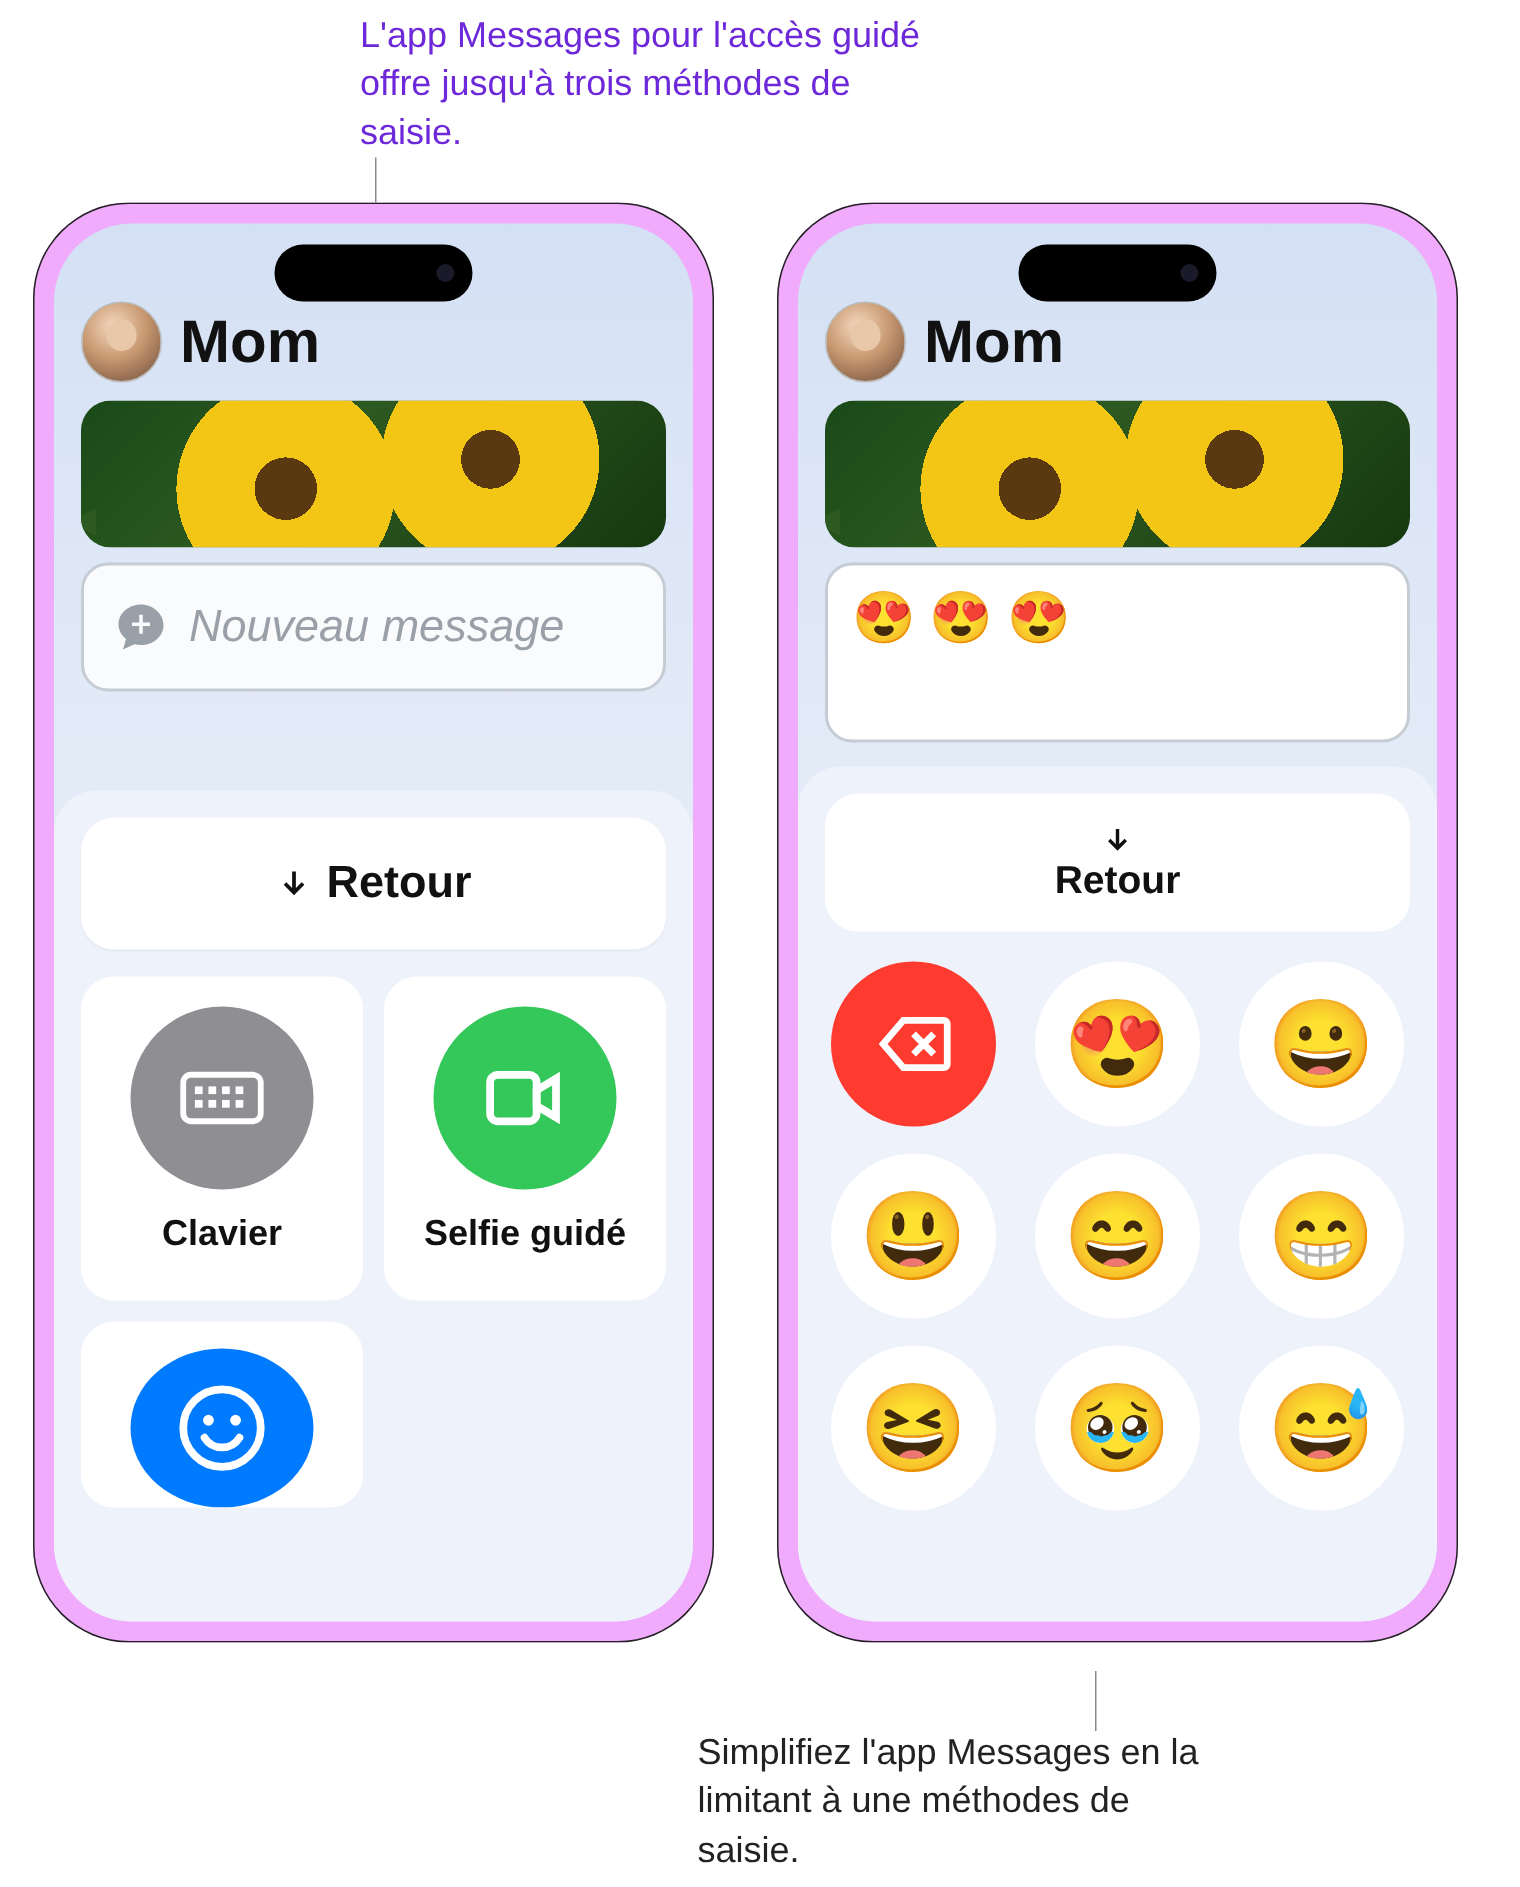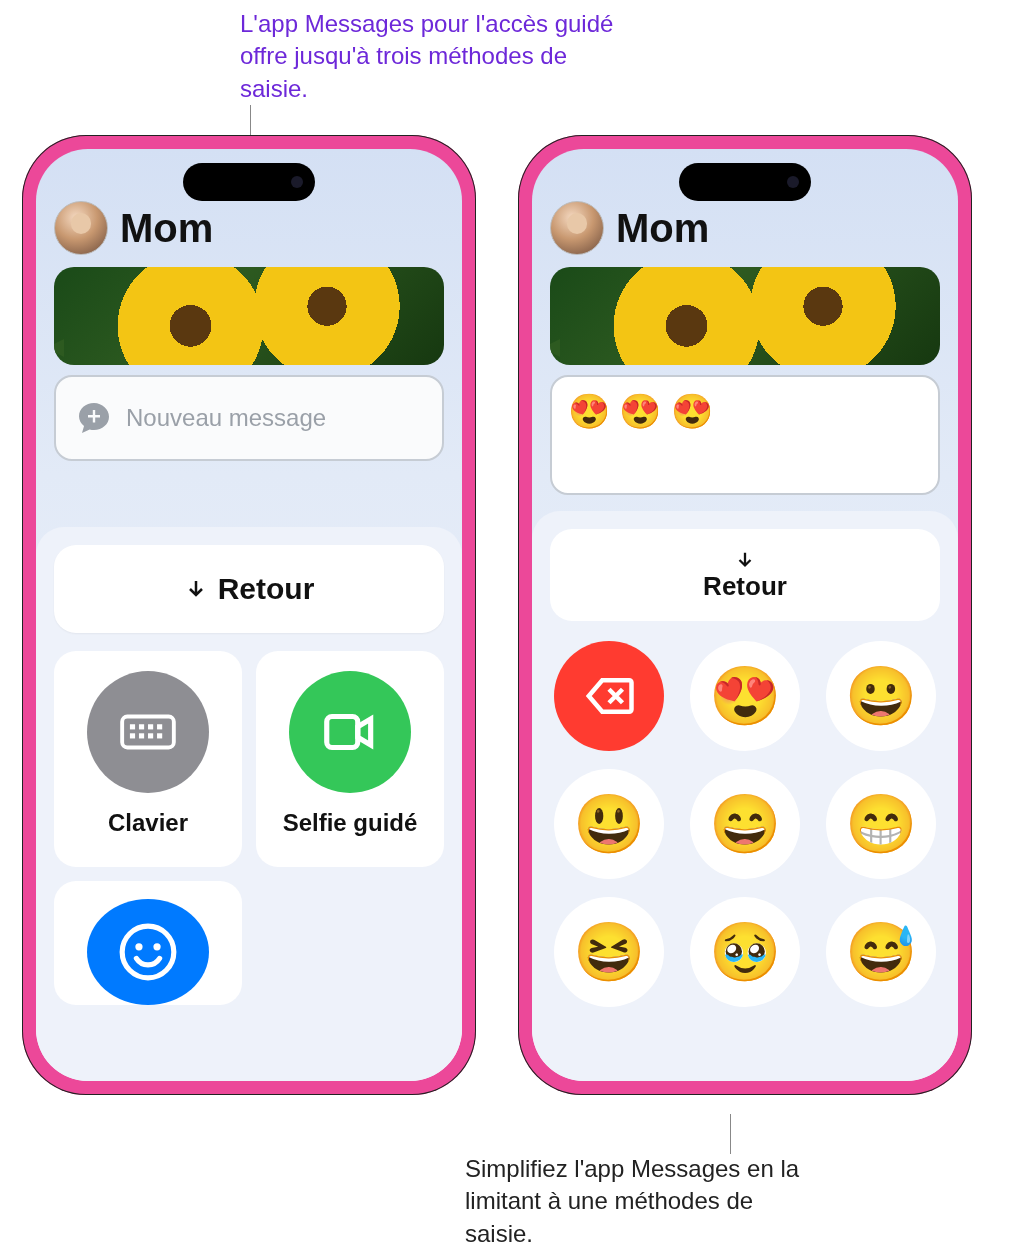--- a/index.html
+++ b/index.html
@@ -49,21 +49,21 @@
     position: absolute;
     top: 135px;
     left: 22px;
     display: flex;
     gap: 42px;
   }
 
   .phone {
     width: 454px;
     height: 960px;
-    background: #ec4899;
+    background: #f0abfc;
     border-radius: 64px;
     padding: 14px;
     position: relative;
     box-shadow: 0 0 0 1px #222 inset;
   }
   .notch {
     position: absolute;
     top: 28px;
     left: 50%;
     transform: translateX(-50%);
@@ -153,23 +153,24 @@
     display: flex;
     align-items: center;
     padding: 0 20px;
     gap: 14px;
   }
   .input-new-icon {
     width: 36px; height: 36px;
     color: #9aa0a8;
   }
   .input-new-text {
-    font-size: 24px;
+    font-size: 30px;
     color: #9aa0a8;
     font-weight: 400;
+    font-style: italic;
   }
 
   .compose-box {
     margin: 0 18px 12px 18px;
     height: 120px;
     background: #ffffff;
     border: 2px solid #c6ccd4;
     border-radius: 18px;
     padding: 14px 16px;
     font-size: 34px;

